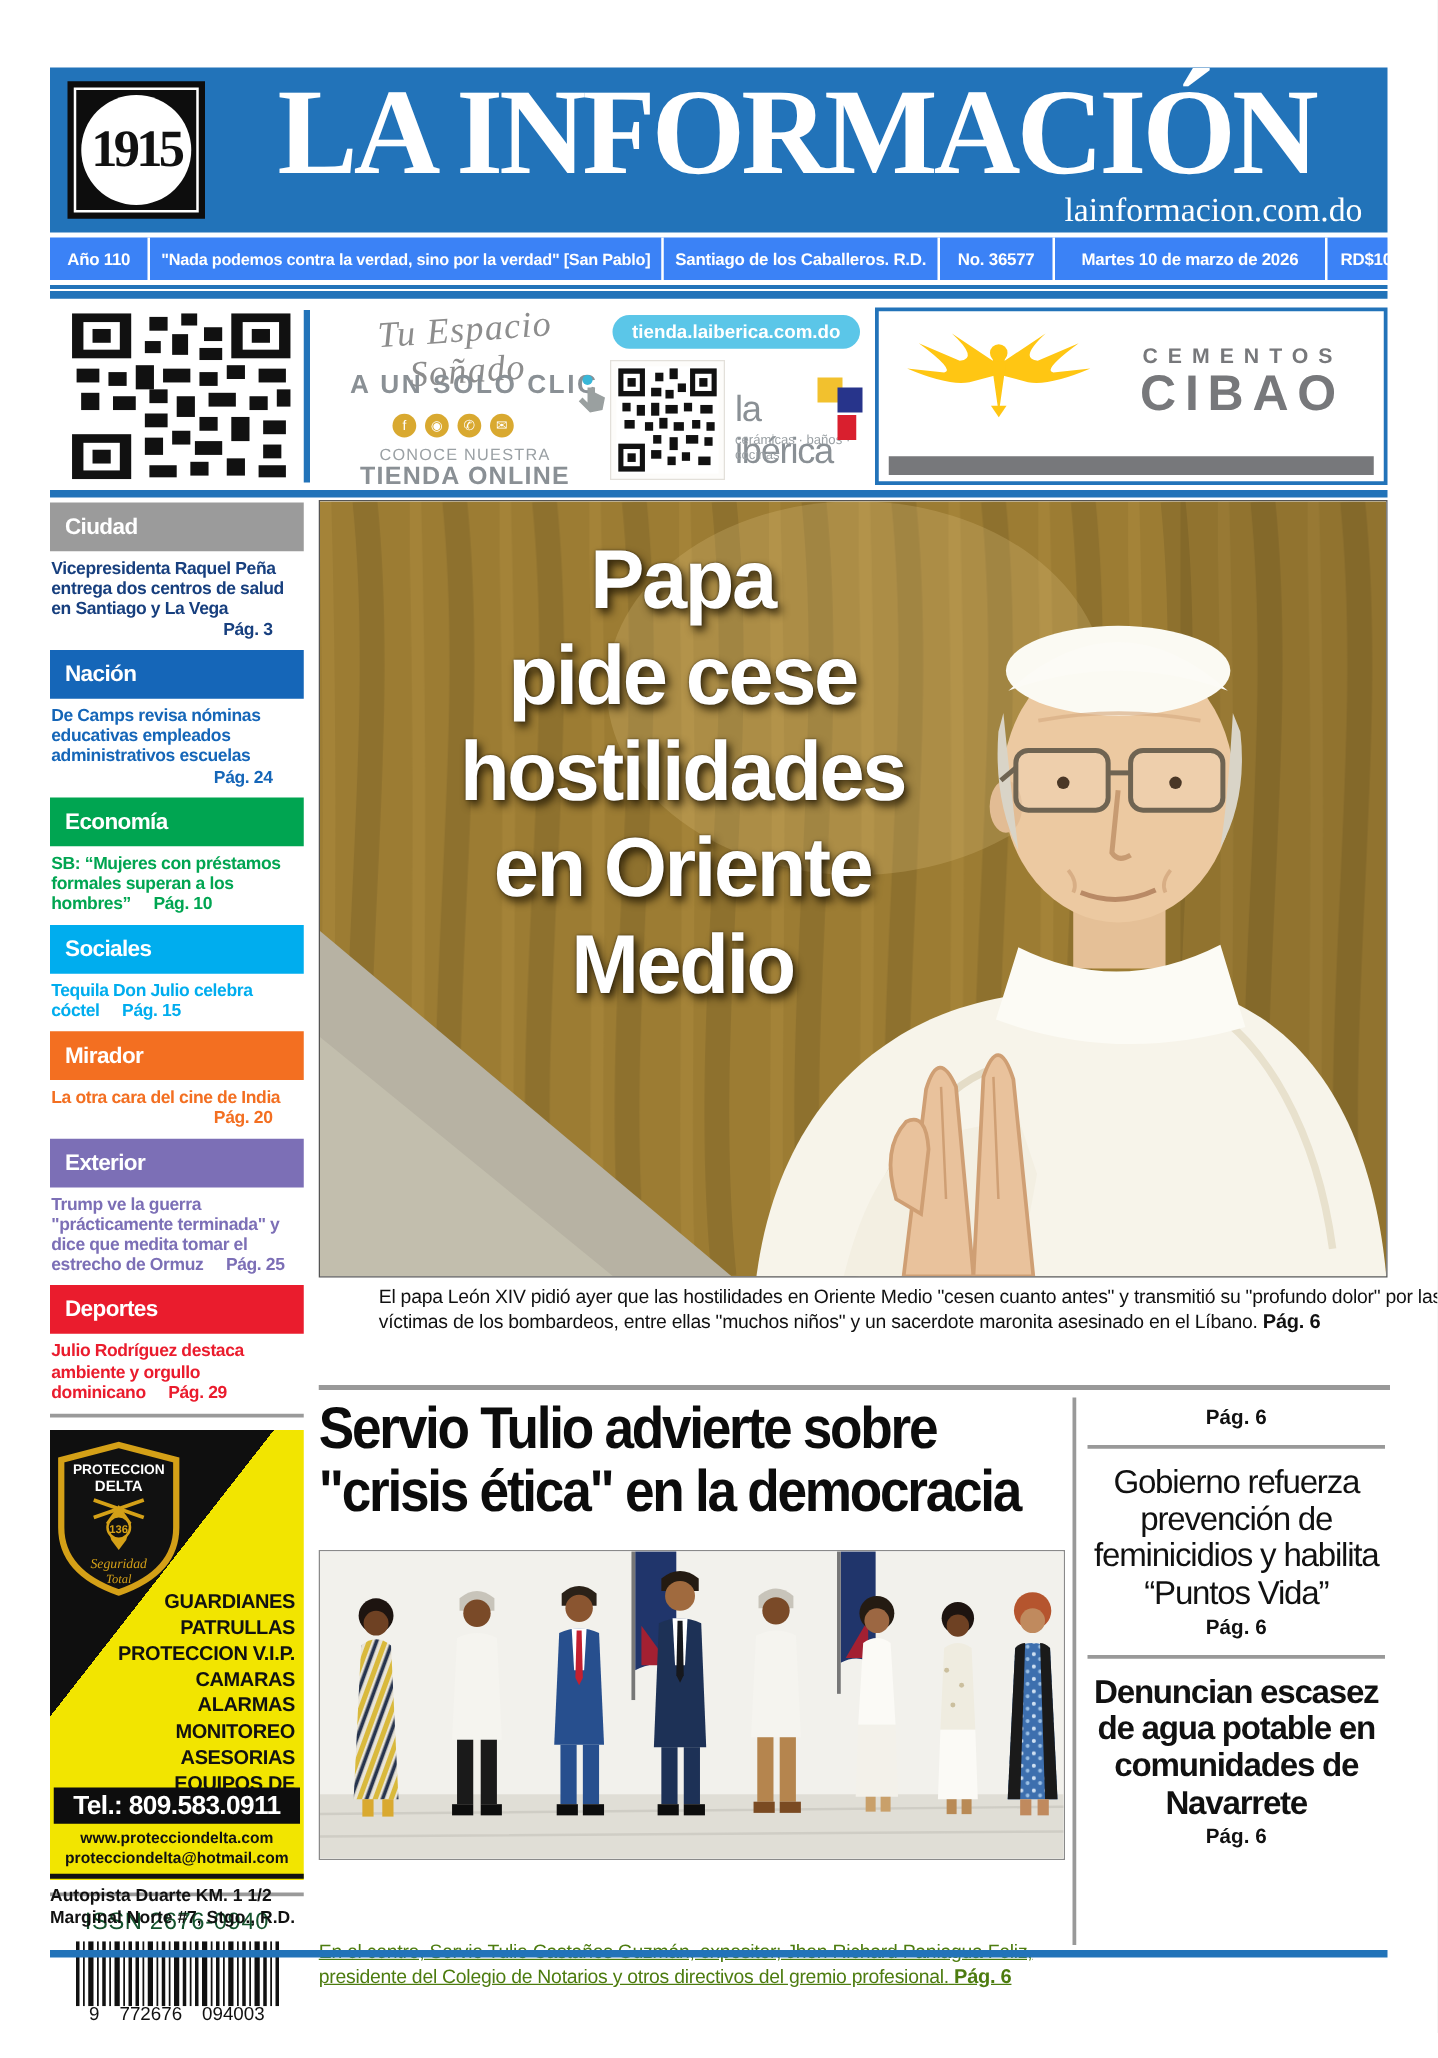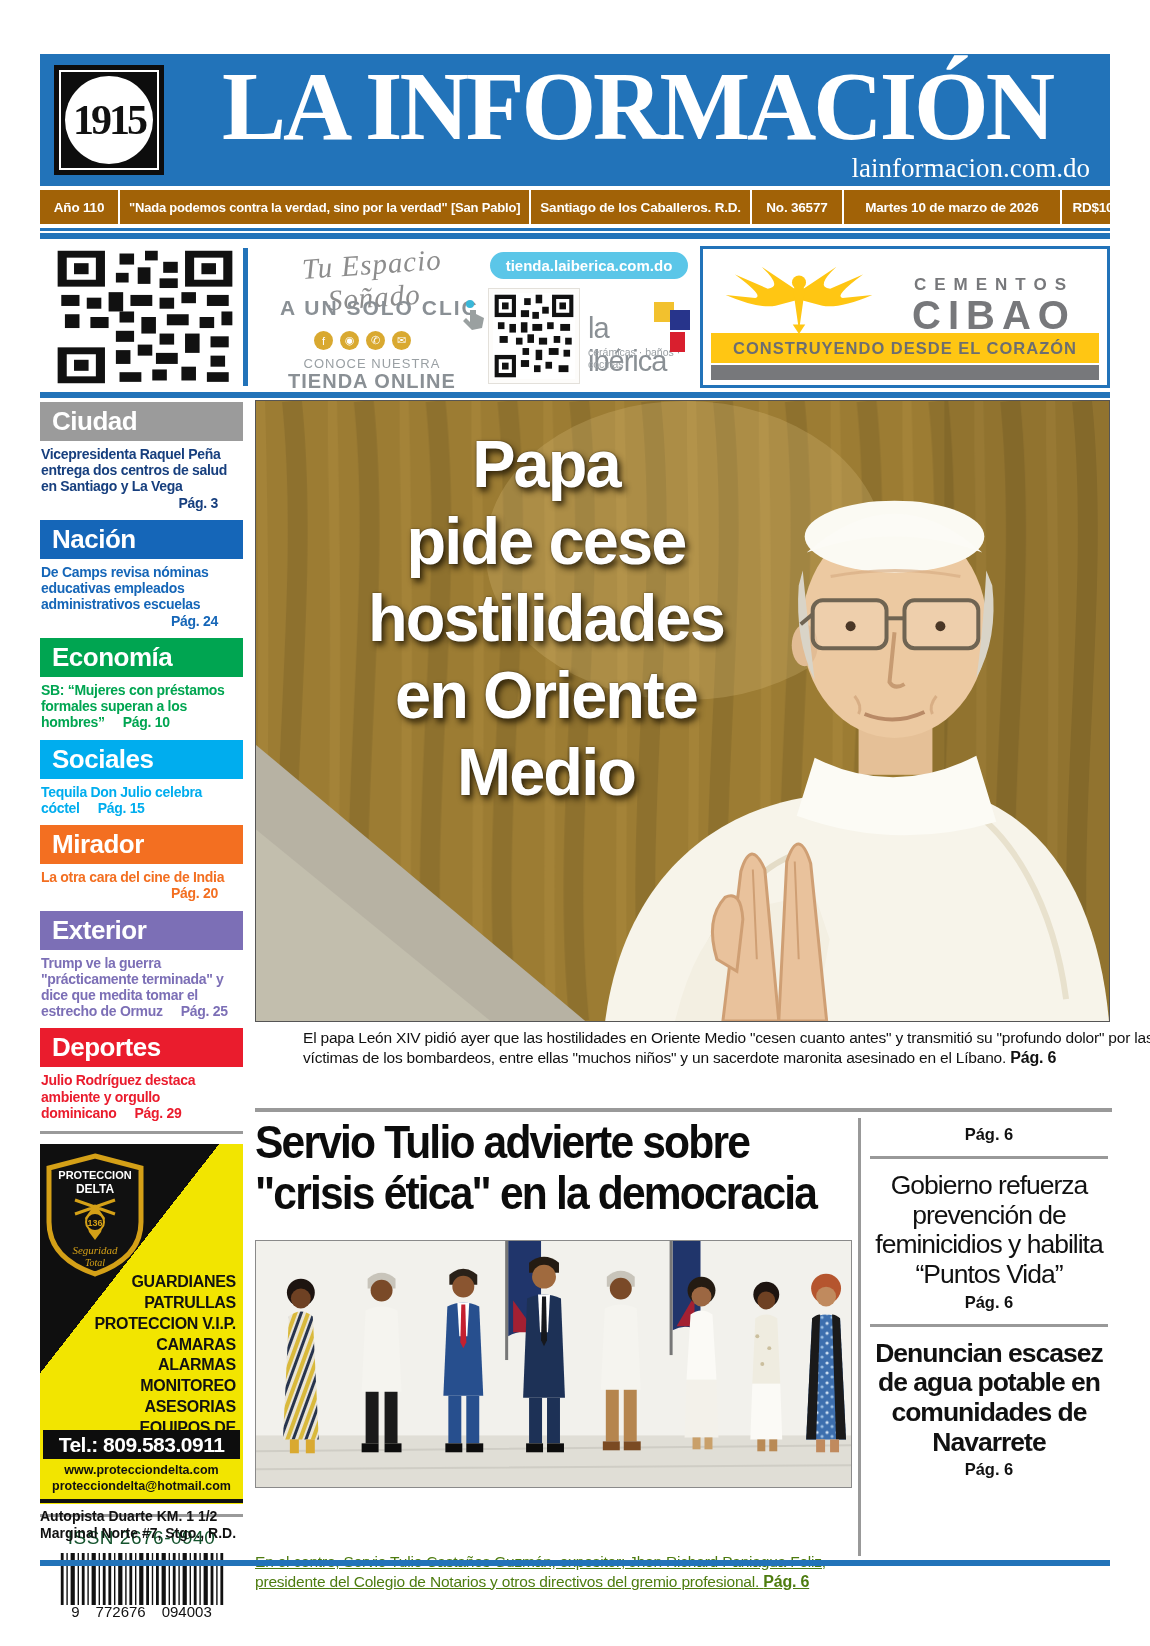--- a/index.html
+++ b/index.html
@@ -11,21 +11,21 @@
   .logo-box { position:absolute; left:14px; top:11px; width:110px; height:110px; background:#0d0d0d; padding:5px; }
   .logo-inner { width:100%; height:100%; border:2px solid #fff; background:#0d0d0d; display:flex; align-items:center; justify-content:center; }
   .logo-circle { width:88px; height:88px; background:#fff; border-radius:50%; display:flex; align-items:center; justify-content:center;
                  font-family:"Liberation Serif", serif; font-weight:bold; font-size:42px; color:#111; letter-spacing:-3px; }
   .masthead-title { position:absolute; left:132px; right:8px; top:2px; text-align:center;
                     font-family:"Liberation Serif", serif; font-weight:bold; font-size:96px; color:#fff; letter-spacing:-3px; line-height:1.05;
                     transform:scaleY(1.02); white-space:nowrap; }
   .masthead-site { position:absolute; right:20px; bottom:2px; font-family:"Liberation Serif", serif; font-size:27px; color:#fff; }
 
   
-  .infobar { position:absolute; left:40px; top:190px; width:1070px; height:34px; background:#a16207; display:flex; align-items:stretch; }
+  .infobar { position:absolute; left:40px; top:190px; width:1070px; height:34px; background:#3b82f6; display:flex; align-items:stretch; }
   .infobar .seg { display:flex; align-items:center; justify-content:center; color:#fff; font-weight:bold; font-size:13.5px;
                   padding:0 9px; border-right:2px solid #fff; text-align:center; letter-spacing:-0.2px; white-space:nowrap; }
   .infobar .seg:last-child { border-right:none; }
   .rule-infobar { position:absolute; left:40px; top:228px; width:1070px; height:11px;
                   background:linear-gradient(#2273b9 0 3px, #fff 3px 5px, #2273b9 5px 11px); }
 
   
   .qr-main { position:absolute; left:54px; top:248px; width:182px; height:138px; }
   .v-blue { position:absolute; left:243px; top:248px; width:5px; height:138px; background:#2273b9; }
   .ad-iberica { position:absolute; left:252px; top:246px; width:440px; height:142px; background:#fff; }
@@ -50,21 +50,21 @@
   .cb-eagle { position:absolute; left:16px; top:10px; width:160px; height:78px; }
   .cb-cementos { position:absolute; left:186px; top:26px; width:210px; text-align:center; font-size:17px; color:#77787b; letter-spacing:8px; font-weight:bold; }
   .cb-cibao { position:absolute; left:186px; top:44px; width:210px; text-align:center; font-size:40px; color:#77787b; letter-spacing:7px; font-weight:bold; }
   .cb-yellow { position:absolute; left:8px; right:8px; bottom:22px; height:30px; background:#ffc613; display:flex; align-items:center; justify-content:center;
                color:#6d6e70; font-weight:bold; font-size:16.5px; letter-spacing:1px; }
   .cb-gray { position:absolute; left:8px; right:8px; bottom:5px; height:15px; background:#77787b; }
   .rule-ads { position:absolute; left:40px; top:392px; width:1070px; height:6px; background:#2273b9; }
 
   
   .sidebar { position:absolute; left:40px; top:402px; width:203px; }
-  .sec-head { height:39px; display:flex; align-items:center; padding-left:12px; color:#fff; font-weight:bold; font-size:26px; letter-spacing:-0.5px; margin-top:9px; }
+  .sec-head { height:39px; display:flex; align-items:center; padding-left:12px; color:#fff; font-weight:bold; font-size:18px; letter-spacing:-0.5px; margin-top:9px; }
   .sec-head:first-child { margin-top:0; }
   .sec-story { margin:5px 1px 2px 1px; font-size:14px; font-weight:bold; line-height:1.16; letter-spacing:-0.3px; }
   .sec-page-inline { margin-left:18px; }
   .sec-page-right { display:block; text-align:right; padding-right:24px; }
   .bg-ciudad { background:#9b9b9b; } .tx-ciudad { color:#173f7e; }
   .bg-nacion { background:#1566b8; } .tx-nacion { color:#1566b8; }
   .bg-economia { background:#00a551; } .tx-economia { color:#00a551; }
   .bg-sociales { background:#00adee; } .tx-sociales { color:#00adee; }
   .bg-mirador { background:#f36f21; } .tx-mirador { color:#f36f21; }
   .bg-exterior { background:#7c6fb6; } .tx-exterior { color:#7c6fb6; }
@@ -265,21 +265,20 @@
       <g fill="#ffc613">
         <path d="M100,42 L52,10 Q80,36 60,38 L18,20 Q56,48 44,50 L6,46 Q48,64 70,60 L100,52 Z"></path>
         <path d="M100,42 L148,10 Q120,36 140,38 L182,20 Q144,48 156,50 L194,46 Q152,64 130,60 L100,52 Z"></path>
         <path d="M100,28 Q110,38 106,50 L100,92 L94,50 Q90,38 100,28 Z"></path>
         <circle cx="100" cy="30" r="9"></circle>
         <path d="M92,84 L100,96 L108,84 Z"></path>
       </g>
     </svg>
     <div class="cb-cementos">CEMENTOS</div>
     <div class="cb-cibao">CIBAO</div>
-    <div class="cb-yellow">CONSTRUYENDO DESDE EL CORAZÓN</div>
     <div class="cb-gray"></div>
   </div>
   <div class="rule-ads"></div>
 
   <div class="sidebar">
     <div class="sec-head bg-ciudad">Ciudad</div>
     <p class="sec-story tx-ciudad"><span>Vicepresidenta Raquel Peña entrega dos centros de salud en Santiago y La Vega</span><span class="sec-page-right">Pág. 3</span></p>
 
     <div class="sec-head bg-nacion">Nación</div>
     <p class="sec-story tx-nacion"><span>De Camps revisa nóminas educativas empleados administrativos escuelas</span><span class="sec-page-right">Pág. 24</span></p>

